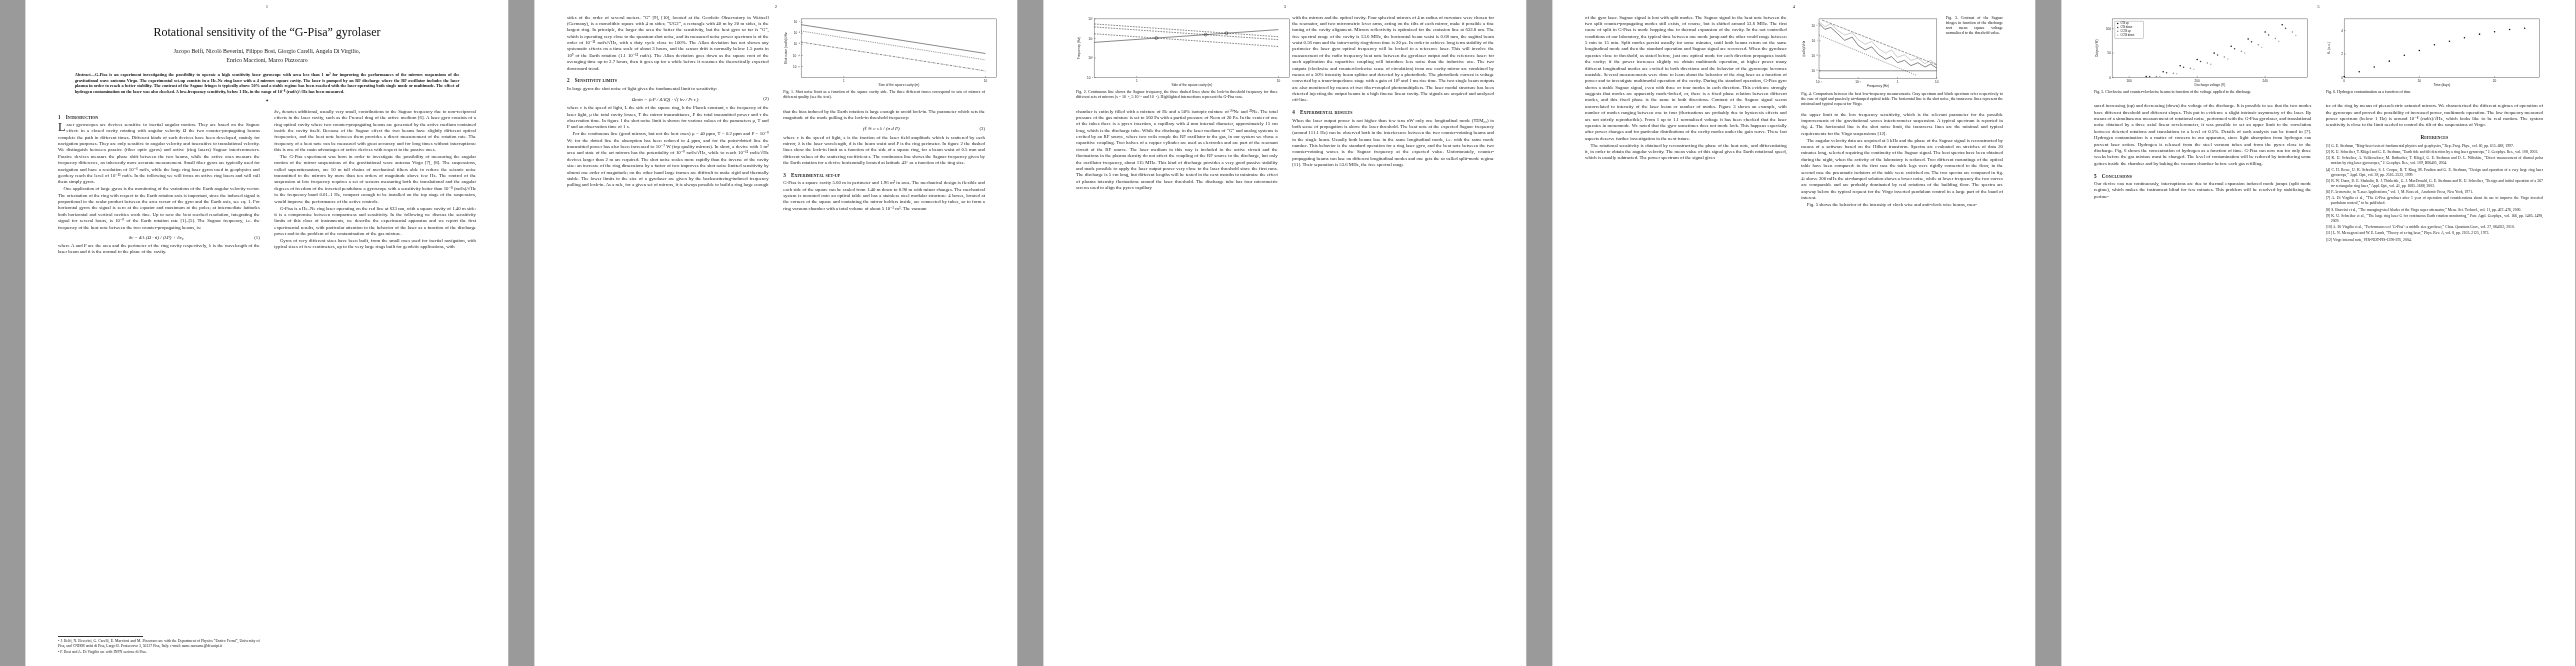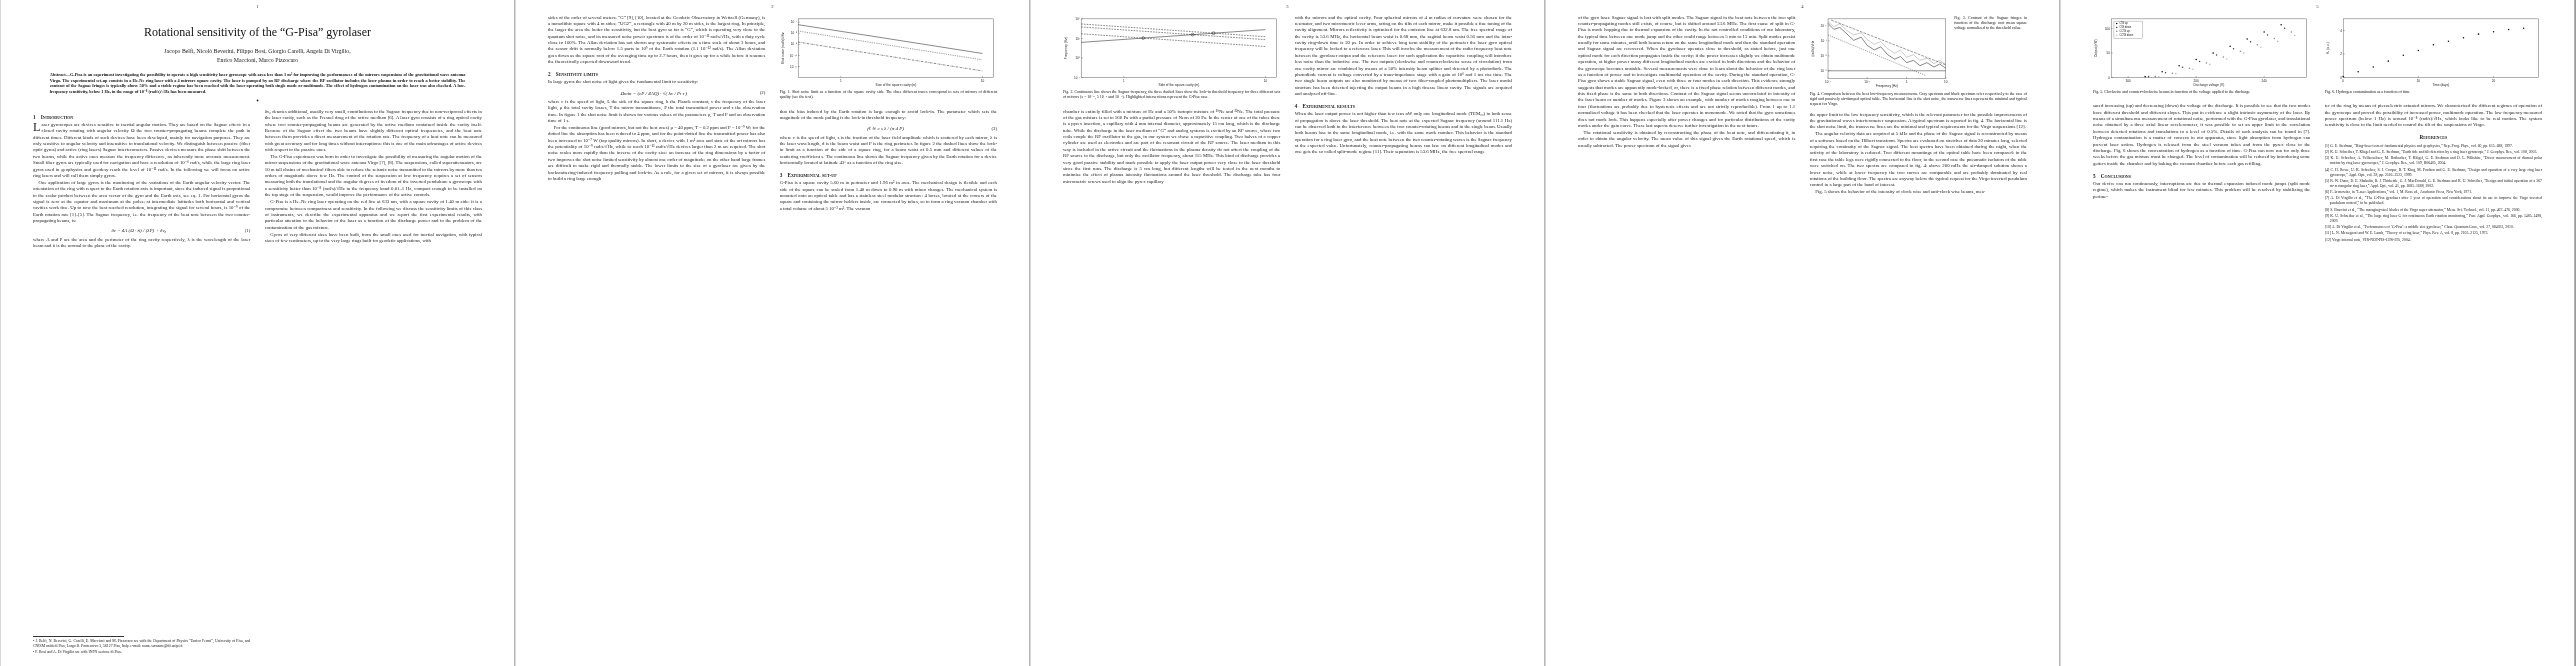--- a/index.html
+++ b/index.html
@@ -1,20 +1,20 @@
 <!DOCTYPE html>
 <html style="font-size:9px"><head>
 <meta charset="utf-8">
 <style>
   html,body{margin:0;padding:0;background:#9a9a9a;}
   .doc{width:2576px;height:667px;display:flex;background:#9a9a9a;}
   .page{position:relative;width:515px;height:667px;background:#ffffff;box-sizing:border-box;
         border-right:0.6px solid #b5b5b5;border-left:0.6px solid #d8d8d8;
         padding:14.5px 32px 11px;display:flex;flex-direction:column;
-        font-family:"Liberation Serif","DejaVu Serif",serif;color:#1a1a1a;}
+        font-family:"Liberation Serif","DejaVu Serif",serif;color:#1a1a1a;margin-left:25px;}
   .pagenum{position:absolute;top:4.4px;left:0;right:0;text-align:center;font-size:4.7px;color:#333;}
   .head{text-align:center;margin-top:10px;}
   .title{font-size:12px;font-weight:normal;margin:0 0 7.8px;color:#111;}
   .authors{font-size:5.8px;line-height:1.45;}
   .abstract{font-size:4.3px;font-weight:bold;line-height:1.34;text-align:justify;margin:7.8px 16.7px 3.3px;color:#111;}
   .ornament{font-size:4.4px;margin:2.2px 0 5.6px;color:#222;}
   .columns{display:flex;gap:14.5px;flex:1;min-height:0;}
   .col{flex:1;display:flex;flex-direction:column;min-width:0;}
   .p{font-size:4.8px;line-height:1.33;text-align:justify;text-indent:5.6px;margin:0 0 0.6px;}
   .p.noind{text-indent:0;}

